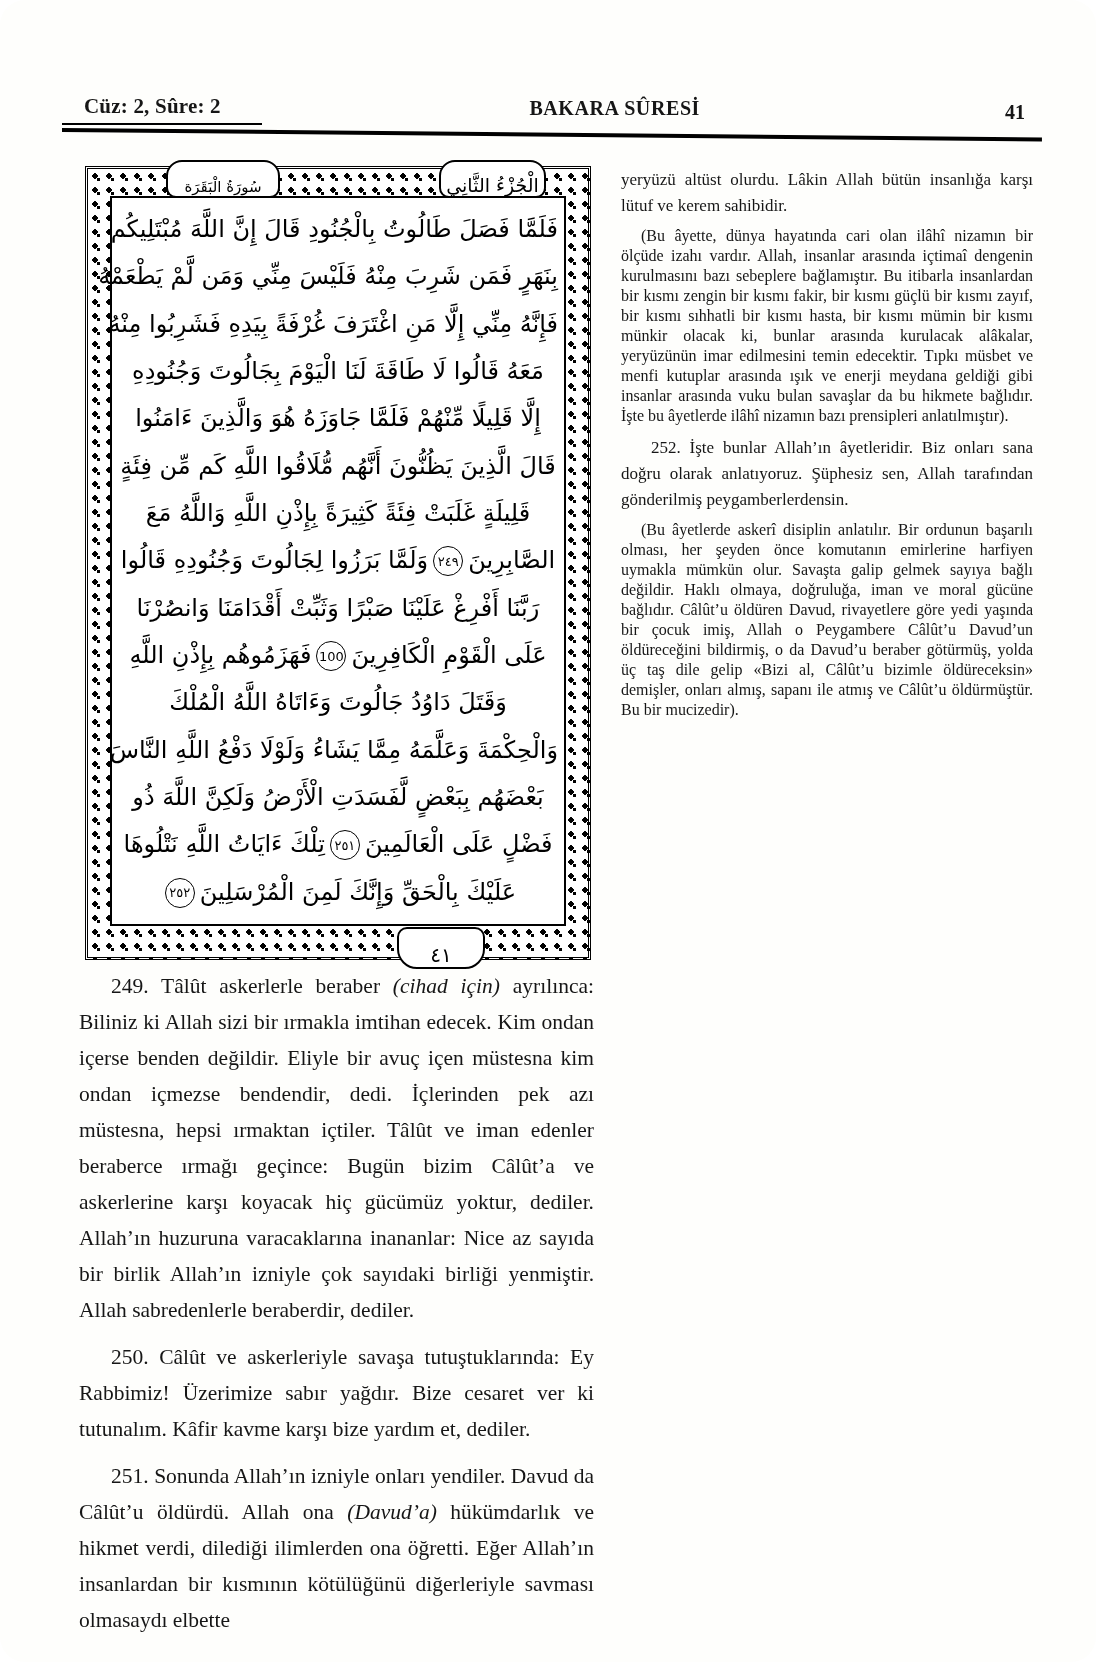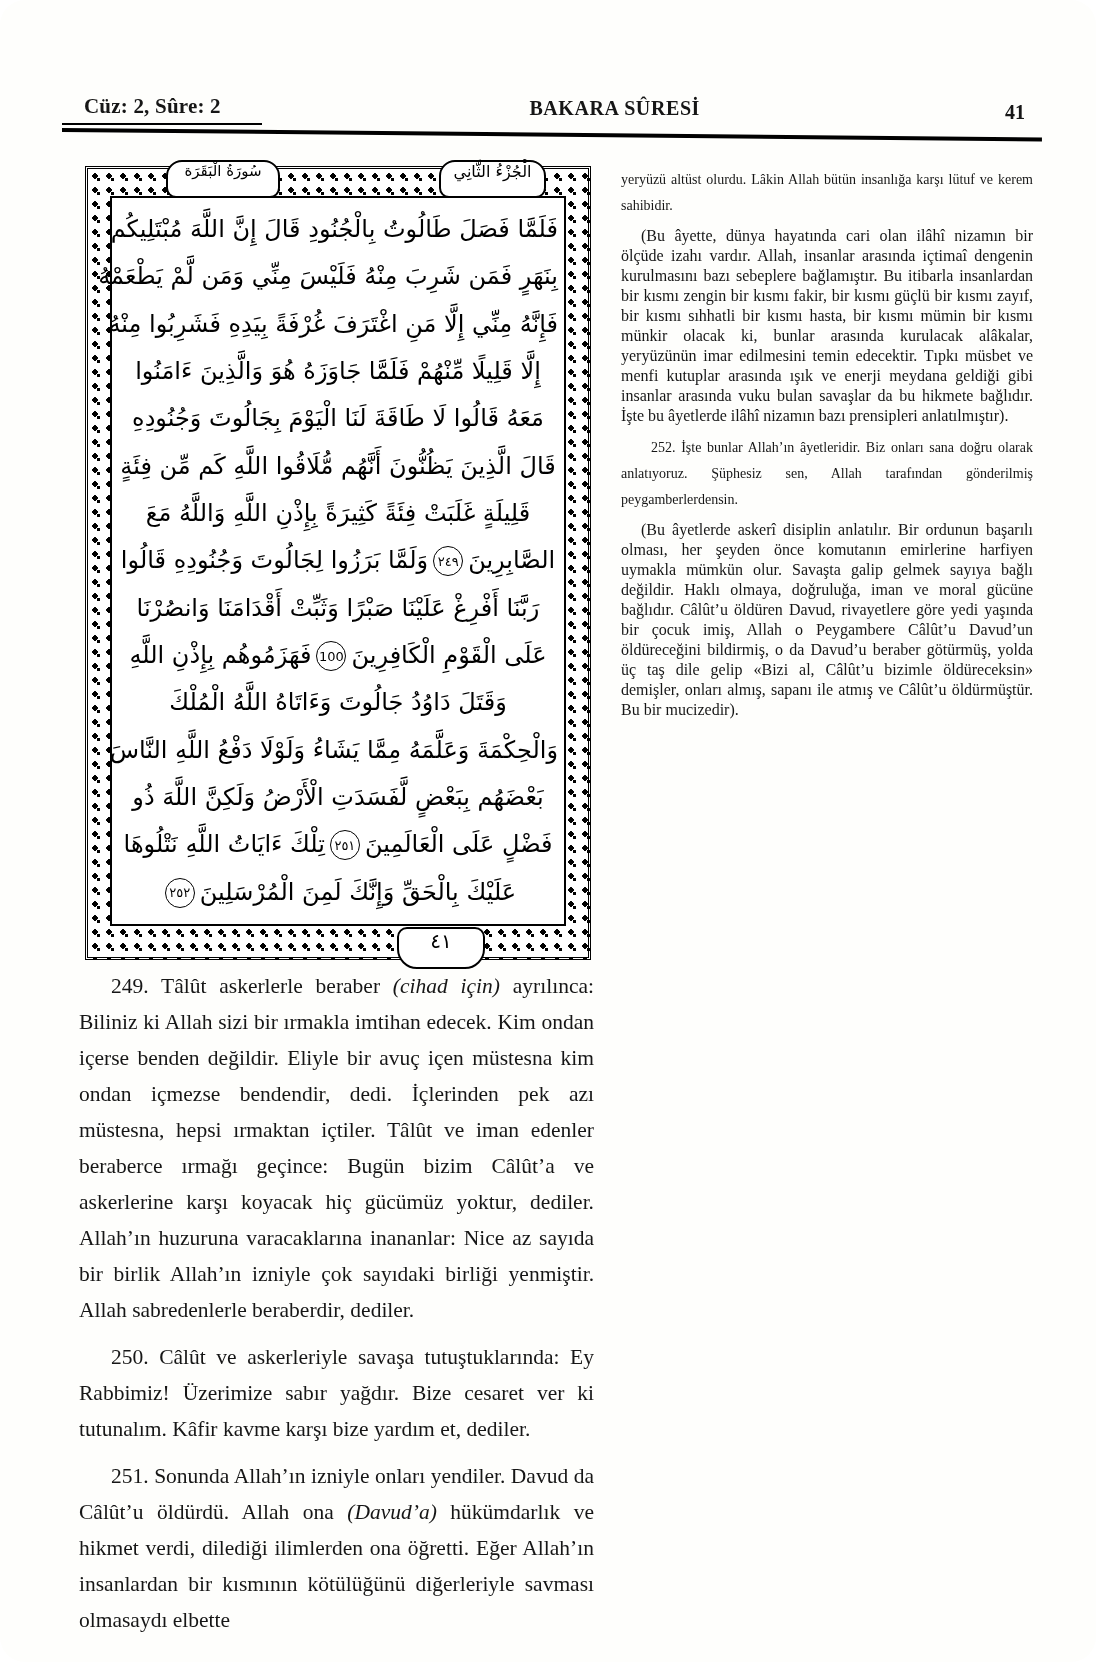--- a/index.html
+++ b/index.html
@@ -32,30 +32,30 @@
     font-family:"DejaVu Sans", sans-serif;font-size:24px;line-height:45px;color:#000;
   }
   .verse-badge{
     display:inline-flex;align-items:center;justify-content:center;
     width:28px;height:28px;border:1.5px solid #000;border-radius:50%;
     font-size:13px;line-height:1;vertical-align:middle;margin:0 5px;
     font-family:"DejaVu Sans", sans-serif;
   }
   .tab{
     position:absolute;background:#fff;border:2px solid #000;box-sizing:border-box;
-    display:flex;align-items:flex-start;justify-content:center;
+    display:flex;align-items:flex-end;justify-content:center;
     direction:rtl;font-family:"DejaVu Sans", sans-serif;color:#000;
   }
   .tab-sura{left:78px;top:-9px;width:114px;height:38px;border-radius:16px 16px 10px 10px;font-size:15px;}
-  .tab-juz{left:351px;top:-9px;width:107px;height:38px;border-radius:16px 16px 10px 10px;font-size:16px;}
+  .tab-juz{left:351px;top:-9px;width:107px;height:38px;border-radius:16px 16px 10px 10px;font-size:19px;}
   .tab-pagenum{left:309px;bottom:-12px;width:88px;height:42px;border-radius:10px 10px 20px 20px;font-size:20px;font-weight:normal;}
   
   .right-col{position:absolute;left:621px;top:167px;width:412px;text-align:justify;}
   .right-col p{margin:0;}
-  .trans{font-size:14px;line-height:26px;margin-bottom:7px !important;}
+  .trans{font-size:17px;line-height:26px;margin-bottom:7px !important;}
   .trans.indent{text-indent:30px;}
   .comm{font-size:16px;line-height:20px;text-indent:20px;margin-bottom:9px !important;}
   
   .bottom-col{position:absolute;left:79px;top:968px;width:515px;text-align:justify;}
   .bottom-col p{margin:0 0 11px 0;font-size:21.5px;line-height:36px;text-indent:32px;}
   .it{font-style:italic;}
 </style>
 </head>
 <body>
 
@@ -71,22 +71,22 @@
     <div class="tab tab-sura">
       <span>سُورَةُ الْبَقَرَة</span>
     </div>
     <div class="tab tab-juz">
       <span>الْجُزْءُ الثَّانِي</span>
     </div>
     <div class="plate-inner" id="arabic-lines">
         <div class="arabic-line"><span>فَلَمَّا فَصَلَ طَالُوتُ بِالْجُنُودِ قَالَ إِنَّ اللَّهَ مُبْتَلِيكُم</span></div>
         <div class="arabic-line"><span>بِنَهَرٍ فَمَن شَرِبَ مِنْهُ فَلَيْسَ مِنِّي وَمَن لَّمْ يَطْعَمْهُ</span></div>
         <div class="arabic-line"><span>فَإِنَّهُ مِنِّي إِلَّا مَنِ اغْتَرَفَ غُرْفَةً بِيَدِهِ فَشَرِبُوا مِنْهُ</span></div>
+        <div class="arabic-line"><span>مَعَهُ قَالُوا لَا طَاقَةَ لَنَا الْيَوْمَ بِجَالُوتَ وَجُنُودِهِ</span></div>
         <div class="arabic-line"><span>إِلَّا قَلِيلًا مِّنْهُمْ فَلَمَّا جَاوَزَهُ هُوَ وَالَّذِينَ ءَامَنُوا</span></div>
-        <div class="arabic-line"><span>مَعَهُ قَالُوا لَا طَاقَةَ لَنَا الْيَوْمَ بِجَالُوتَ وَجُنُودِهِ</span></div>
         <div class="arabic-line"><span>قَالَ الَّذِينَ يَظُنُّونَ أَنَّهُم مُّلَاقُوا اللَّهِ كَم مِّن فِئَةٍ</span></div>
         <div class="arabic-line"><span>قَلِيلَةٍ غَلَبَتْ فِئَةً كَثِيرَةً بِإِذْنِ اللَّهِ وَاللَّهُ مَعَ</span></div>
         <div class="arabic-line"><span>الصَّابِرِينَ</span><span class="verse-badge">٢٤٩</span><span>وَلَمَّا بَرَزُوا لِجَالُوتَ وَجُنُودِهِ قَالُوا</span></div>
         <div class="arabic-line"><span>رَبَّنَا أَفْرِغْ عَلَيْنَا صَبْرًا وَثَبِّتْ أَقْدَامَنَا وَانصُرْنَا</span></div>
         <div class="arabic-line"><span>عَلَى الْقَوْمِ الْكَافِرِينَ</span><span class="verse-badge">100</span><span>فَهَزَمُوهُم بِإِذْنِ اللَّهِ</span></div>
         <div class="arabic-line"><span>وَقَتَلَ دَاوُدُ جَالُوتَ وَءَاتَاهُ اللَّهُ الْمُلْكَ</span></div>
         <div class="arabic-line"><span>وَالْحِكْمَةَ وَعَلَّمَهُ مِمَّا يَشَاءُ وَلَوْلَا دَفْعُ اللَّهِ النَّاسَ</span></div>
         <div class="arabic-line"><span>بَعْضَهُم بِبَعْضٍ لَّفَسَدَتِ الْأَرْضُ وَلَكِنَّ اللَّهَ ذُو</span></div>
         <div class="arabic-line"><span>فَضْلٍ عَلَى الْعَالَمِينَ</span><span class="verse-badge">٢٥١</span><span>تِلْكَ ءَايَاتُ اللَّهِ نَتْلُوهَا</span></div>
         <div class="arabic-line"><span>عَلَيْكَ بِالْحَقِّ وَإِنَّكَ لَمِنَ الْمُرْسَلِينَ</span><span class="verse-badge">٢٥٢</span></div>

